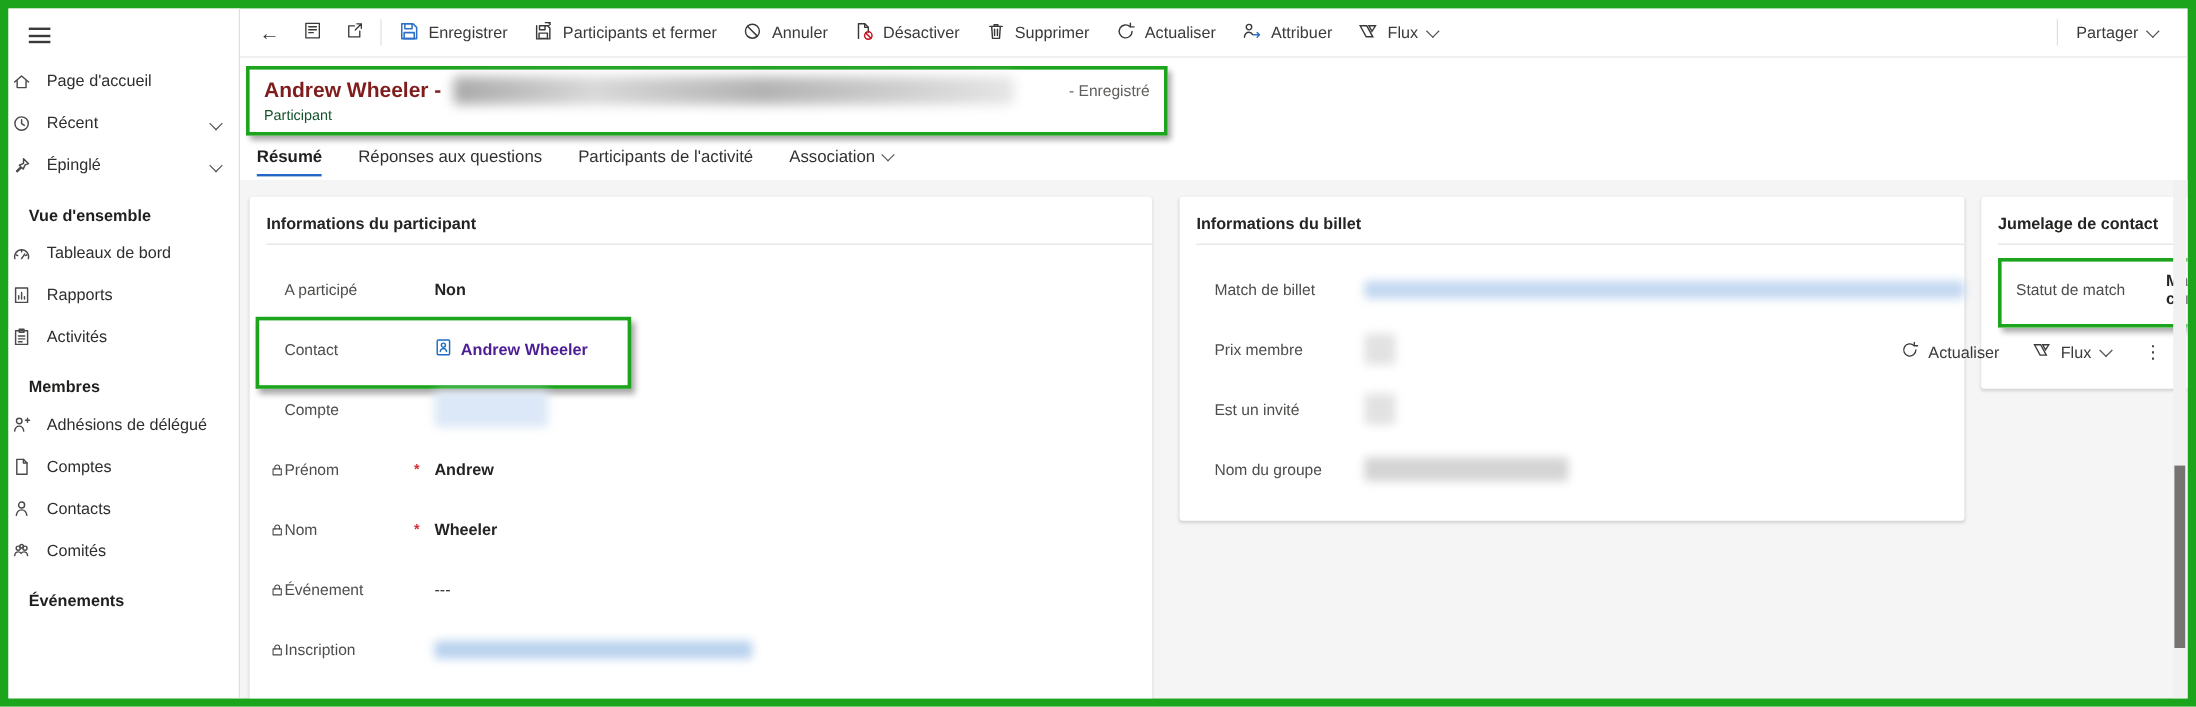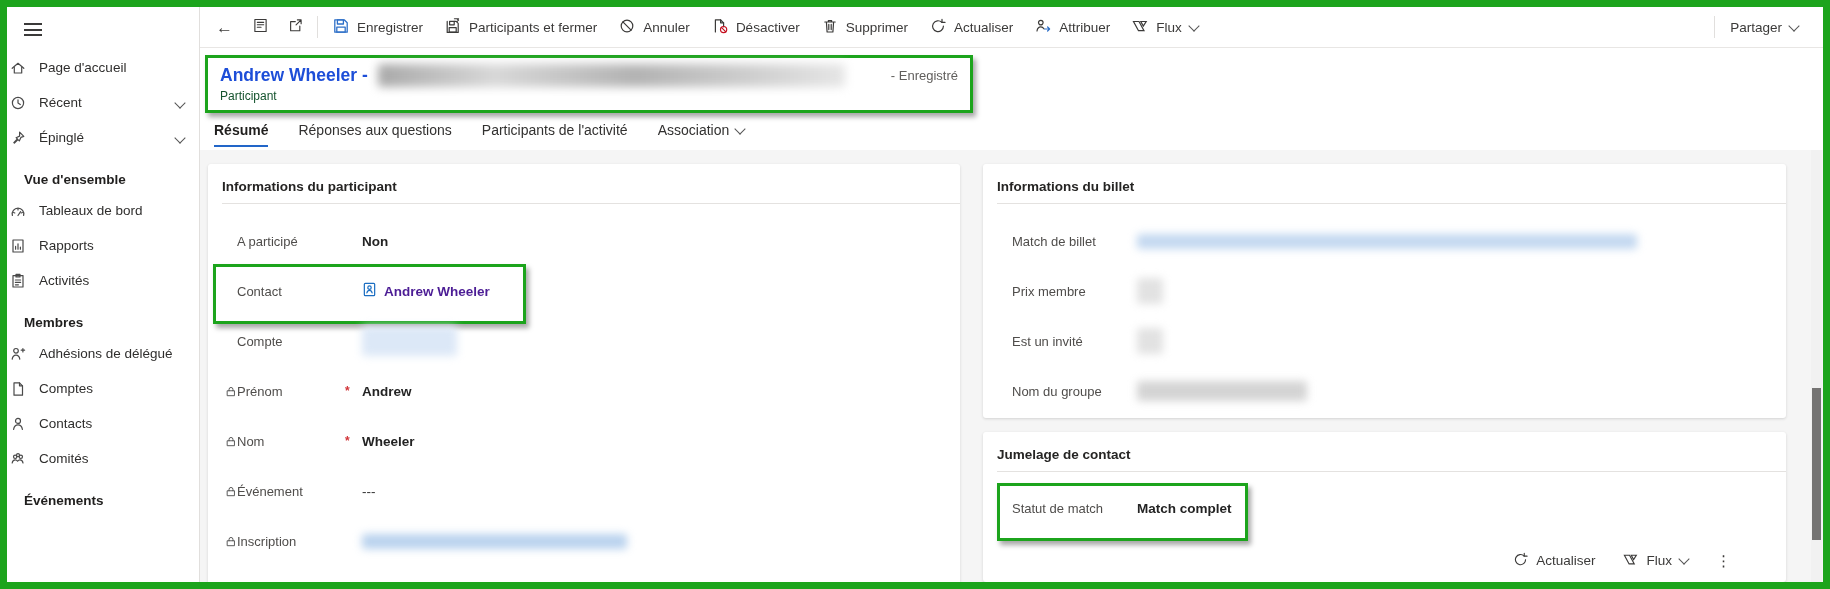--- a/index.html
+++ b/index.html
@@ -25,36 +25,36 @@
     padding:0 14px 0 6px;font-size:13.5px;color:#3b3a39;}
   .tb-btn{display:flex;align-items:center;gap:8px;padding:0 11px;height:34px;cursor:pointer;white-space:nowrap;border-radius:2px;}
   .tb-iconbtn{padding:0 10px;}
   .tb-sep{width:1px;height:22px;background:#e1dfdd;margin:0 4px;}
   .tb-spacer{flex:1;}
   .glyph{font-size:17px;color:#3b3a39;line-height:1;}
   
   .title-card{margin:7px 0 0 5px;width:768px;box-sizing:border-box;border:3px solid #1CA41C;
     box-shadow:3px 4px 5px rgba(0,0,0,.35);padding:6px 12px 7px;background:#fff;}
   .title-row{display:flex;align-items:center;}
-  .title-name{font-size:17.5px;font-weight:700;color:#1d4ed8;white-space:nowrap;}
+  .title-name{font-size:17.5px;font-weight:700;color:#7f1d1d;white-space:nowrap;}
   .title-blur{height:23px;flex:1;margin:0 46px 0 10px;border-radius:3px;
     background:linear-gradient(90deg,#a9a9a9,#d8d8d8 25%,#b3b3b3 55%,#cfcfcf 80%,#e6e6e6);filter:blur(5px);}
   .title-saved{font-size:13px;color:#605e5c;white-space:nowrap;}
   .title-sub{font-size:12px;color:#14532d;margin-top:2px;}
   
   .tabs{display:flex;gap:30px;padding:9px 0 0 14px;height:37px;box-sizing:border-box;
     font-size:14px;color:#323130;align-items:flex-start;}
   .tab{padding-bottom:7px;cursor:pointer;display:flex;gap:7px;align-items:center;white-space:nowrap;}
   .tab.active{font-weight:700;color:#201f1e;border-bottom:2.5px solid #2266C8;}
   
   .content{flex:1;background:#f5f5f5;position:relative;overflow:hidden;
     padding:14px 0 0 8px;display:flex;gap:23px;box-sizing:border-box;}
   .card{background:#fff;border-radius:3px;box-shadow:0 1px 3px rgba(0,0,0,.14);box-sizing:border-box;}
   .card-left{width:752px;height:440px;flex:none;}
-  .right-col{width:803px;flex:none;display:flex;flex-direction:column;gap:14px;}
+  .right-col{width:803px;flex:none;display:flex;flex-direction:row;gap:14px;}
   .card-billet{height:270px;}
   .card-jumelage{height:160px;position:relative;}
   .card-head{font-size:13.5px;font-weight:700;color:#252423;padding:15px 16px 9px 14px;}
   .card-divider{border-bottom:1px solid #e4e2e0;margin-left:14px;}
   .rows{padding-top:12px;}
   .row{height:50px;display:flex;align-items:center;position:relative;padding-left:17px;box-sizing:border-box;}
   .lockslot{width:12px;flex:none;display:flex;align-items:center;}
   .lbl{width:108px;flex:none;font-size:13px;color:#4f4d4b;}
   .req{width:17px;flex:none;color:#d13438;font-size:12px;font-weight:700;}
   .val{font-size:13.5px;font-weight:700;color:#242424;}

